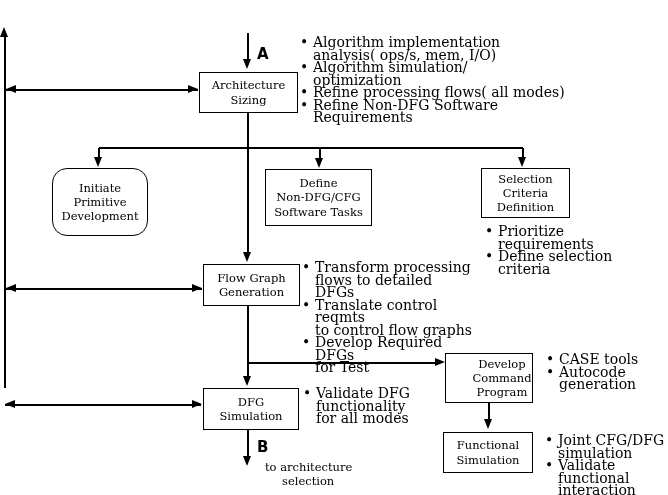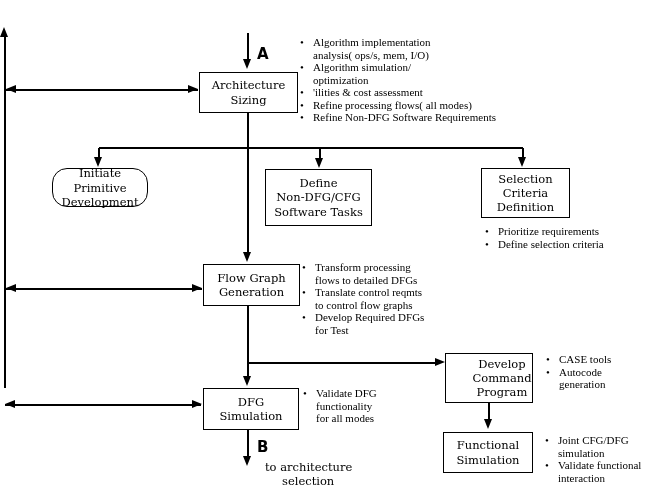--- a/index.html
+++ b/index.html
@@ -15,21 +15,21 @@
   }
   .box .lbl{white-space:pre-line;}
   .rounded{border-radius:15px;}
   .h{position:absolute;height:1.5px;background:#000;}
   .v{position:absolute;width:1.5px;background:#000;}
   .arr{position:absolute;width:0;height:0;}
   .arr.up{border-left:4.5px solid transparent;border-right:4.5px solid transparent;border-bottom:10px solid #000;}
   .arr.down{border-left:4.5px solid transparent;border-right:4.5px solid transparent;border-top:10px solid #000;}
   .arr.left{border-top:4.5px solid transparent;border-bottom:4.5px solid transparent;border-right:10px solid #000;}
   .arr.right{border-top:4.5px solid transparent;border-bottom:4.5px solid transparent;border-left:10px solid #000;}
-  .bullets{position:absolute;font-size:11px;line-height:12.5px;font-family:Liberation Serif, serif;}
+  .bullets{position:absolute;font-size:14px;line-height:12.5px;}
   .bi{display:flex;}
   .bi::before{content:"\2022";flex:0 0 13px;}
   .bi .bt{white-space:pre-line;}
   .biglabel{position:absolute;font-weight:bold;font-size:15px;font-family:"DejaVu Sans",sans-serif;}
   .caption{position:absolute;font-size:11.5px;white-space:nowrap;}
 </style>
 </head>
 <body>
 
 <div class="canvas">
@@ -77,21 +77,21 @@
   <div class="v" style="left:247px;top:430px;height:27px;"></div>
   <div class="arr down" style="left:243px;top:456px;"></div>
   <div class="biglabel" style="left:257px;top:438px;">B</div>
   <div class="caption" style="left:265px;top:460px;">to architecture</div>
   <div class="caption" style="left:282px;top:474px;">selection</div>
 
   <div class="box" style="left:199px;top:72px;width:99px;height:41px;">
     <span class="lbl">Architecture
 Sizing</span>
   </div>
-  <div class="box rounded" style="left:52px;top:168px;width:96px;height:39px;">
+  <div class="box rounded" style="left:52px;top:168px;width:96px;height:68px;">
     <span class="lbl">Initiate
 Primitive
 Development</span>
   </div>
   <div class="box" style="left:265px;top:169px;width:107px;height:57px;">
     <span class="lbl">Define
 Non-DFG/CFG
 Software Tasks</span>
   </div>
   <div class="box" style="left:481px;top:168px;width:89px;height:50px;">
@@ -118,23 +118,20 @@
   </div>
 
   <div class="bullets" style="left:300px;top:36px;width:268px;">
     <div class="bi">
         <span class="bt">Algorithm implementation
 analysis( ops/s, mem, I/O)</span>
       </div>
     <div class="bi">
         <span class="bt">Algorithm simulation/
 optimization</span>
-      </div>
-    <div class="bi">
-        <span class="bt">'ilities &amp; cost assessment</span>
       </div>
     <div class="bi">
         <span class="bt">Refine processing flows( all modes)</span>
       </div>
     <div class="bi">
         <span class="bt">Refine Non-DFG Software Requirements</span>
       </div>
   </div>
 
   <div class="bullets" style="left:485px;top:225px;width:170px;">

